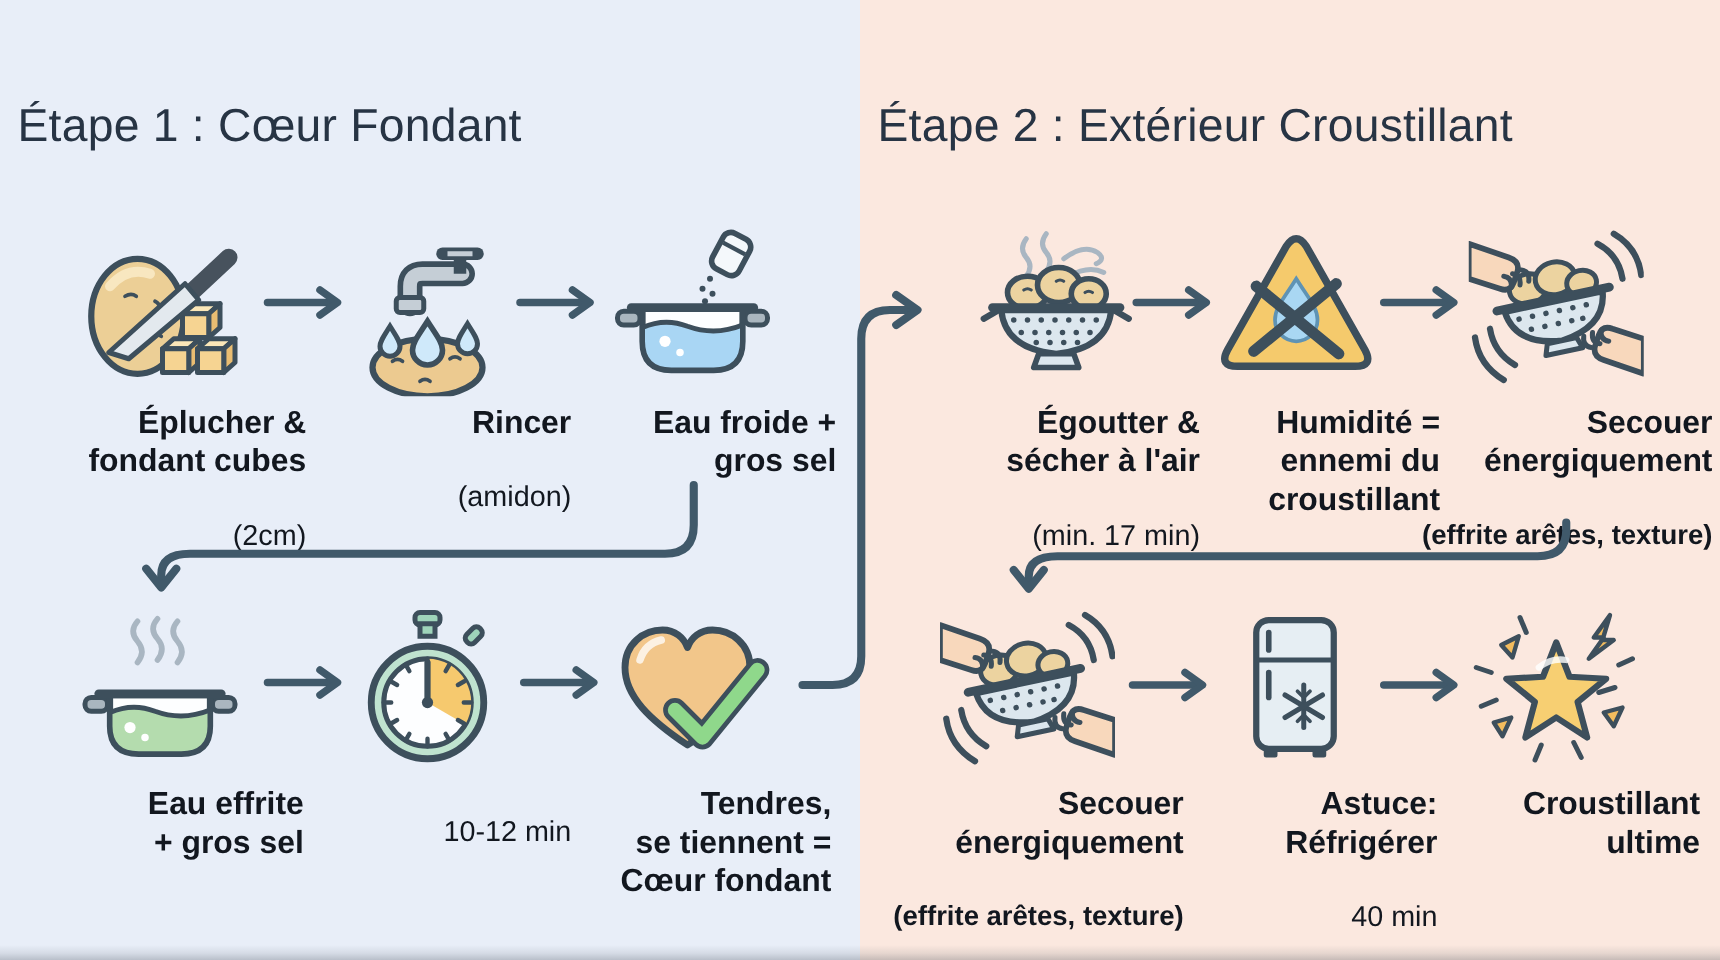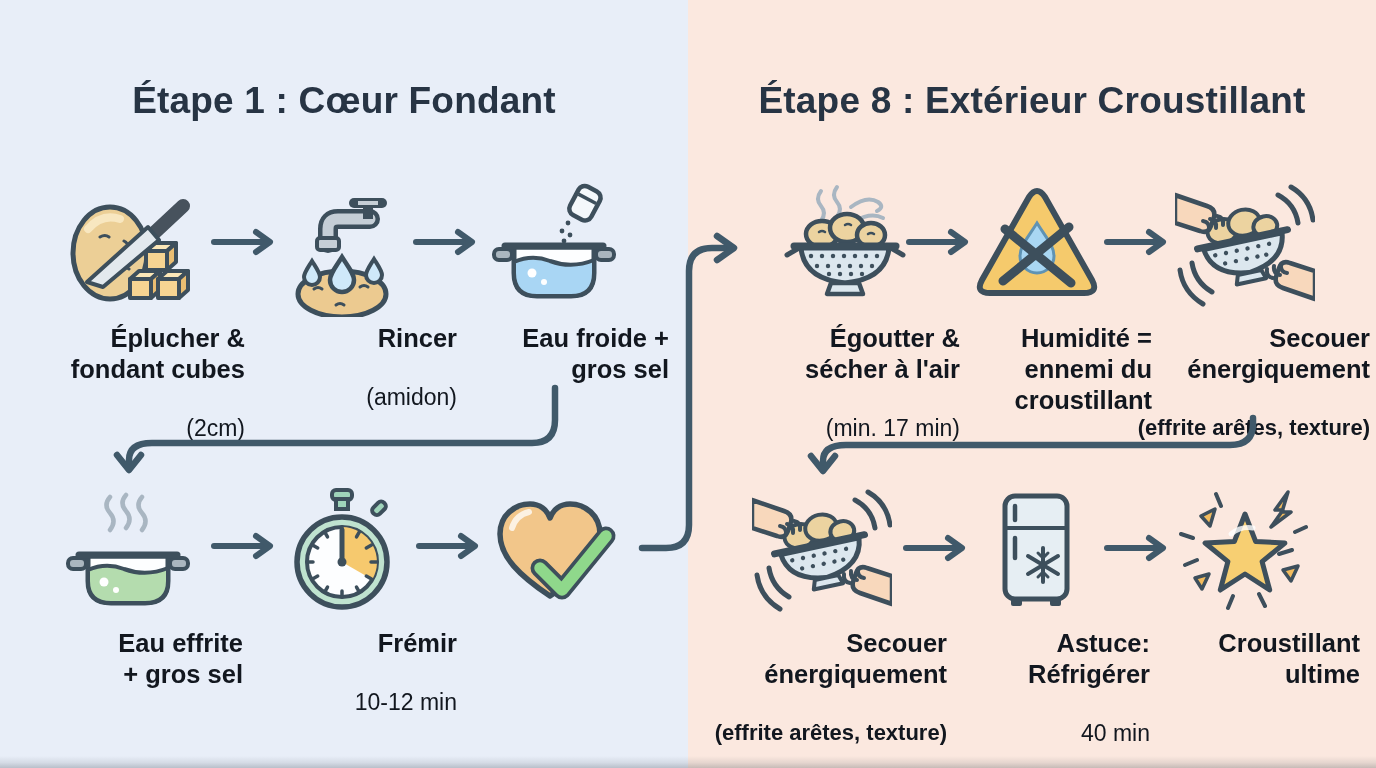--- a/index.html
+++ b/index.html
@@ -6,22 +6,22 @@
     --left-bg:#e8eef8; --right-bg:#fbe8df; --title:#273444; --text:#12171f;
     --arrow:#40596a; --outline:#3d4f5c;
   }
   html,body{margin:0;padding:0;background:#cfd4db;}
   .canvas{
     position:relative;width:1376px;height:768px;overflow:hidden;
     font-family:"Liberation Sans",sans-serif;background:var(--left-bg);
   }
   .half-right{position:absolute;left:688px;top:0;width:688px;height:768px;background:var(--right-bg);}
   .title{
-    position:absolute;top:80px;width:660px;text-align:center;
-    font-size:37px;font-weight:700;color:var(--title);letter-spacing:.2px;
+    position:absolute;top:80px;width:660px;
+    font-size:37px;font-weight:400;color:var(--title);letter-spacing:.2px;
   }
   .title.left{left:14px;}
   .title.right{left:702px;}
   .step{position:absolute;text-align:center;}
   .icon-box{height:152px;display:flex;align-items:flex-end;justify-content:center;}
   .label{margin-top:6px;text-align:right;}
   .ln{color:var(--text);}
   .ln.b{font-weight:700;font-size:25.5px;line-height:31px;}
   .ln.r{font-weight:400;font-size:23px;line-height:30px;margin-top:28px;}
   .ln.sm{font-size:22px;line-height:29px;font-weight:bold;}
@@ -30,21 +30,21 @@
   .bottom-edge{position:absolute;left:0;bottom:0;width:1376px;height:12px;
     background:linear-gradient(to bottom, rgba(42,52,64,0) 0%, rgba(42,52,64,0.10) 55%, rgba(42,52,64,0.25) 100%);}
 </style>
 </head>
 <body>
 
 <div class="canvas">
   <div class="half-right"></div>
 
   <div class="title left">Étape 1 : Cœur Fondant</div>
-  <div class="title right">Étape 8 : Extérieur Croustillant</div>
+  <div class="title right">Étape 2 : Extérieur Croustillant</div>
 
   <div class="step" style="left:15px;top:165px;width:230px">
     <div class="icon-box">
       <svg viewBox="0 0 140 140" width="140" height="140">
         <ellipse cx="50" cy="76" rx="37" ry="46" fill="#eccf96" stroke="#3d4f5c" stroke-width="5"></ellipse>
         <path d="M28 52 Q42 36 60 42" stroke="#f8e7c0" stroke-width="8" fill="none" stroke-linecap="round"></path>
         <path d="M40 60 q5 -3 9 0 M60 92 q5 -3 9 0 M34 102 q5 -3 9 0 M64 64 q4 2 4 6" stroke="#3d4f5c" stroke-width="3" fill="none" stroke-linecap="round"></path>
         <polygon points="86,74 95,66 116,66 107,74" fill="#fbe7b8" stroke="#3d4f5c" stroke-width="4" stroke-linejoin="round"></polygon>
         <polygon points="107,74 116,66 116,85 107,93" fill="#e9bd72" stroke="#3d4f5c" stroke-width="4" stroke-linejoin="round"></polygon>
         <rect x="86" y="74" width="21" height="19" fill="#f6d492" stroke="#3d4f5c" stroke-width="4" stroke-linejoin="round"></rect>
@@ -146,33 +146,37 @@
         </g>
         <circle cx="70" cy="80" r="45" fill="#bfe3cf" stroke="#3d4f5c" stroke-width="5.5"></circle>
         <circle cx="70" cy="80" r="35" fill="#fdfeff" stroke="#3d4f5c" stroke-width="4"></circle>
         <path d="M70 80 L70 45 A35 35 0 0 1 100.3 97.5 Z" fill="#f6c96e"></path>
         <path d="M70 51 V45 M84.5 54.9 L87.5 49.7 M94.3 66 L99.5 63 M99 80 H105 M94.3 94 L99.5 97 M84.5 105.1 L87.5 110.3 M70 109 V115 M55.5 105.1 L52.5 110.3 M45.7 94 L40.5 97 M41 80 H35 M45.7 66 L40.5 63 M55.5 54.9 L52.5 49.7" stroke="#3d4f5c" stroke-width="3.5" stroke-linecap="round" fill="none"></path>
         <line x1="70" y1="80" x2="70" y2="48" stroke="#3d4f5c" stroke-width="5" stroke-linecap="round"></line>
         <circle cx="70" cy="80" r="4.5" fill="#3d4f5c"></circle>
       </svg>
     </div>
     <div class="label">
-      <div class="ln b">Frémir</div>
       <div class="ln r">10-12 min</div>
     </div>
   </div>
 
   <div class="step" style="left:435px;top:470px;width:230px">
     <div class="icon-box">
       <svg viewBox="0 0 140 140" width="140" height="140">
         <path d="M70 114 C 40 94 20 75 20 52 C 20 33 35 22 50 22 C 60 22 67 28 70 36 C 73 28 80 22 90 22 C 105 22 120 33 120 52 C 120 75 100 94 70 114 Z" fill="#f2c68a" stroke="#3d4f5c" stroke-width="5.5" stroke-linejoin="round"></path>
         <path d="M32 46 Q36 33 49 30" stroke="#ffffff" stroke-width="6" opacity="0.75" fill="none" stroke-linecap="round"></path>
         <path d="M60 86 L82 108 L126 54" fill="none" stroke="#3d4f5c" stroke-width="19" stroke-linecap="round" stroke-linejoin="round"></path>
         <path d="M60 86 L82 108 L126 54" fill="none" stroke="#8fd88b" stroke-width="11.5" stroke-linecap="round" stroke-linejoin="round"></path>
       </svg>
+    </div>
+    <div class="label">
+      <div class="ln b">Tendres,</div>
+      <div class="ln b">se tiennent =</div>
+      <div class="ln b">Cœur fondant</div>
     </div>
   </div>
 
   <div class="step" style="left:730px;top:165px;width:230px">
     <div class="icon-box">
       <svg viewBox="0 0 140 140" width="140" height="140">
         <path d="M46 44 q 6 -8 0 -15 q -6 -7 0 -15 M62 40 q 6 -8 0 -15 q -6 -7 0 -15" stroke="#a9b6c2" stroke-width="4" fill="none" stroke-linecap="round"></path>
         <path d="M76 30 Q 92 18 103 25 Q 110 30 102 34 M80 44 Q 96 35 108 41" stroke="#a9b6c2" stroke-width="4" fill="none" stroke-linecap="round"></path>
         <g fill="#ecd3a0" stroke="#3d4f5c" stroke-width="4.5">
           <ellipse cx="47" cy="57" rx="16" ry="13"></ellipse>

